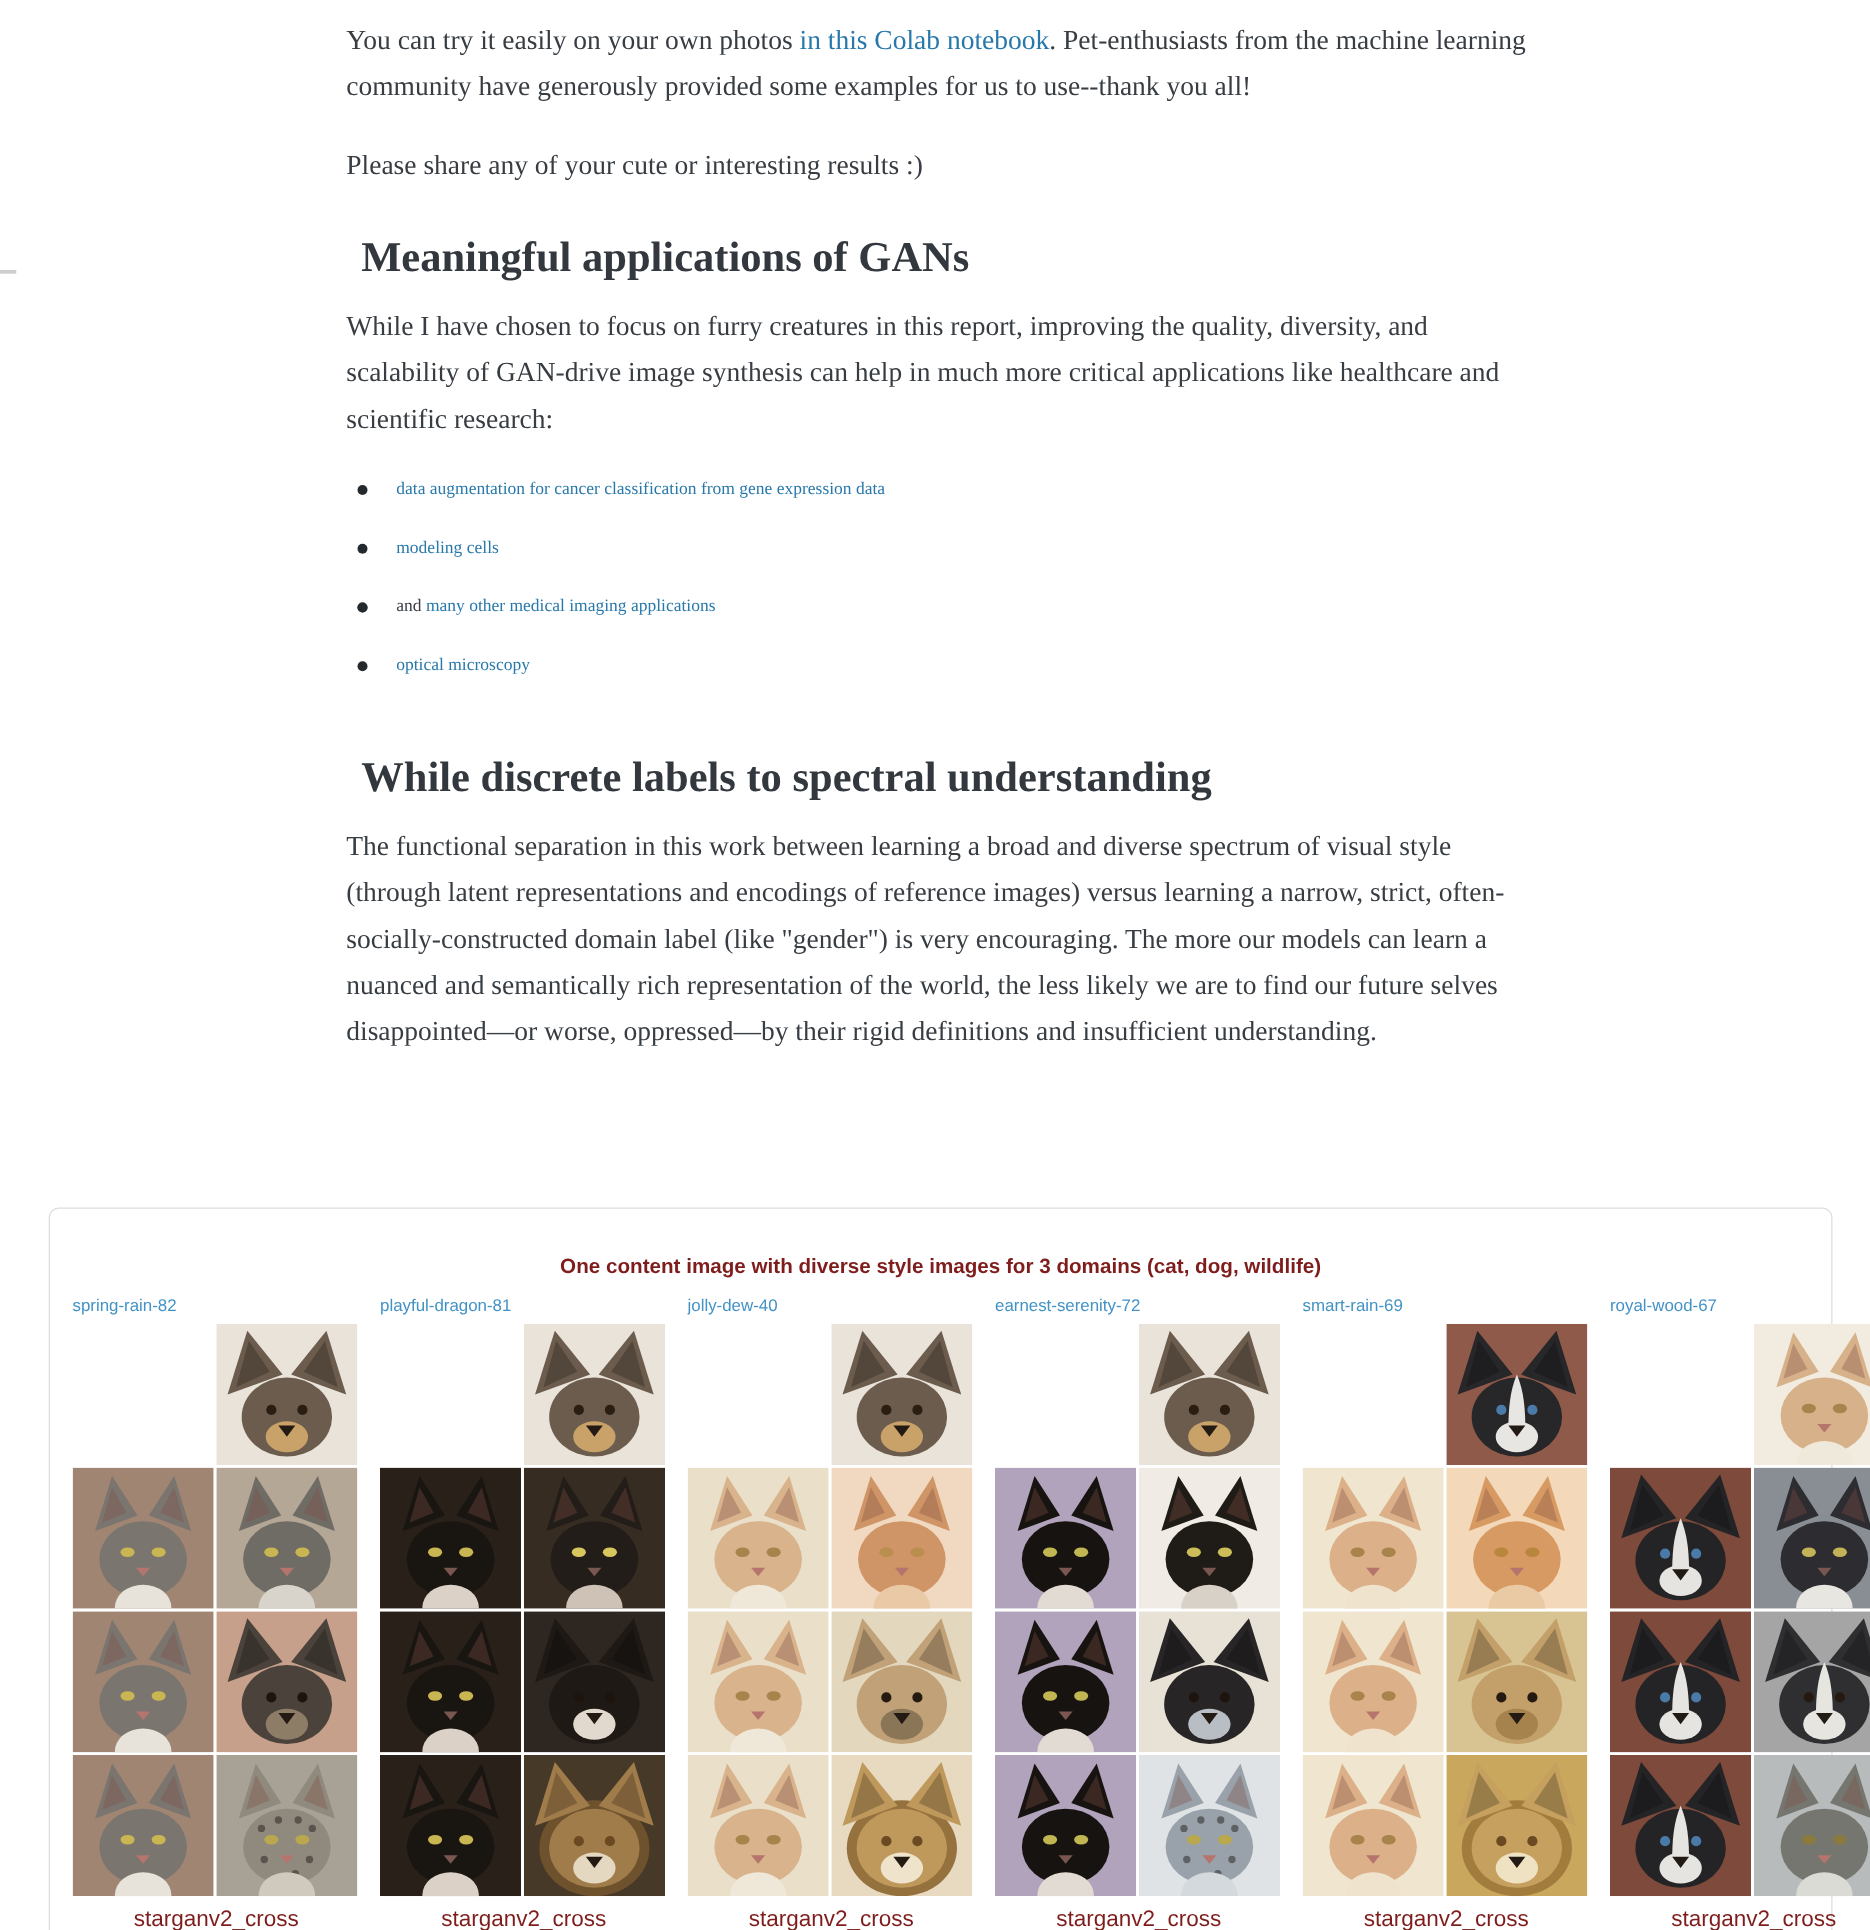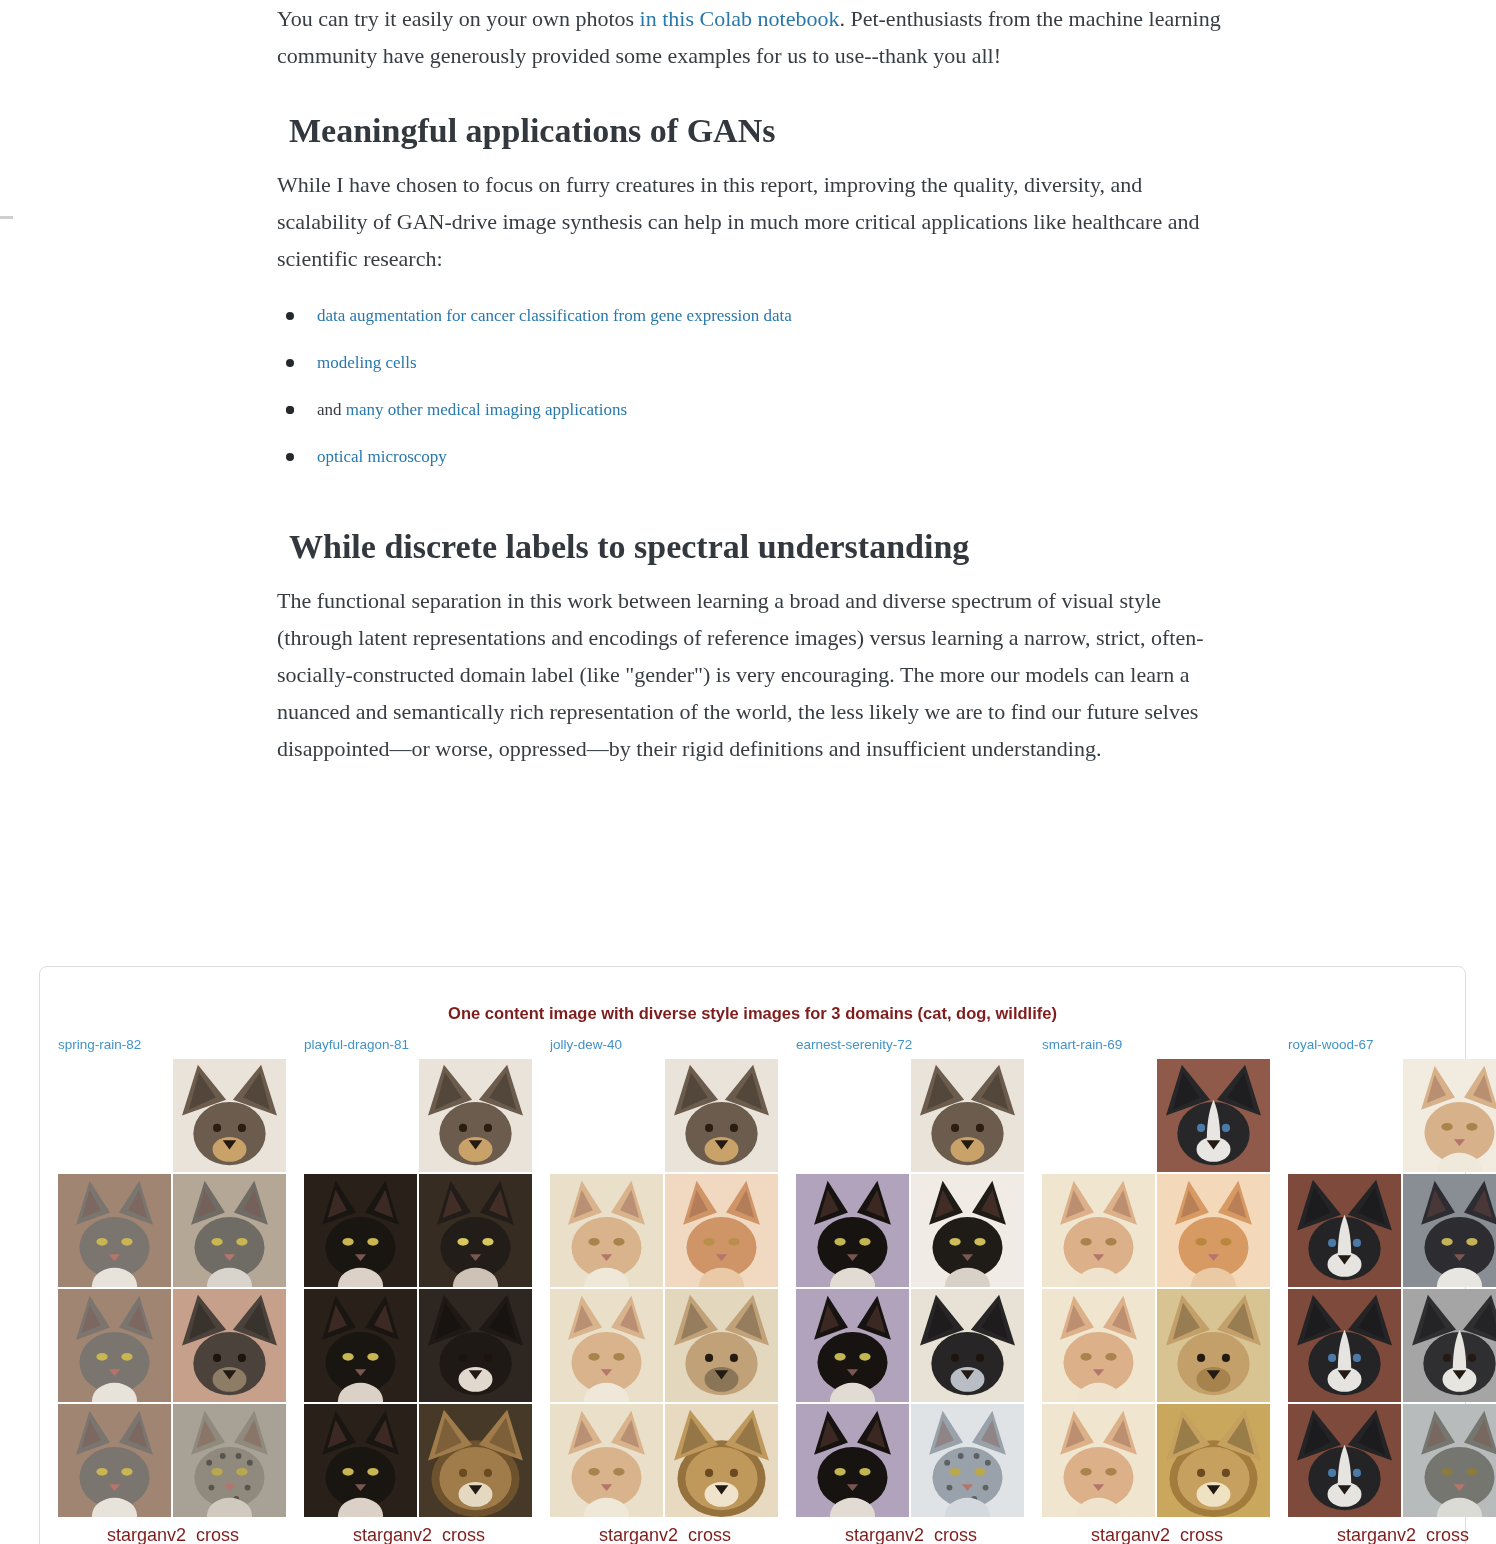--- a/index.html
+++ b/index.html
@@ -1,28 +1,28 @@
 <!DOCTYPE html>
 <html><head>
 <meta charset="utf-8">
 <style>
   html,body{margin:0;padding:0;background:#fff;}
   body{width:1496px;height:1544px;position:relative;overflow:hidden;
        font-family:"Liberation Serif","DejaVu Serif",serif;color:#373d42;}
   .content{position:absolute;left:277px;top:0;width:948px;}
   .content p{margin:0;font-size:22px;line-height:37px;color:#373d42;}
-  .p1{}
+  .p1{padding-top:13px;}
   .p2{margin-top:26px !important;}
   a.body-link{color:#2878ab;text-decoration:none;cursor:pointer;}
   h2.sec{margin:12px;font-size:34px;line-height:46px;font-weight:600;color:#32383d;}
   .h-first{margin-top:34px !important;}
   .h-second{margin-top:52px !important;}
   .after-h{margin-top:12px !important;}
   ul.blist{list-style:none;margin:24px 0 0 0;padding:0;}
-  ul.blist li{position:relative;padding-left:40px;font-size:17px;line-height:30px;margin-bottom:17px;color:#373d42;}
+  ul.blist li{position:relative;padding-left:40px;font-size:14px;line-height:30px;margin-bottom:17px;color:#373d42;}
   ul.blist li .dot{position:absolute;left:9px;top:11px;width:8px;height:8px;border-radius:50%;background:#24292e;}
   .left-dash{position:absolute;left:0;top:216px;width:13px;height:3px;background:#cfcfcf;}
   
   .panel{position:absolute;left:39px;top:966px;width:1427px;height:640px;background:#fff;
          border:1px solid #dddddd;border-radius:8px;box-sizing:border-box;
          font-family:"Liberation Sans","DejaVu Sans",sans-serif;}
   .panel-title{margin-top:37px;text-align:center;font-size:16.5px;font-weight:700;color:#7f1d1d;}
   .runs{display:flex;gap:16px;padding:14px 0 0 18px;}
   .run-col{width:230px;flex:0 0 230px;}
   .run-name{font-size:13.5px;color:#4292c6;height:17px;margin-bottom:5px;cursor:pointer;
@@ -33,20 +33,21 @@
   .tile svg{display:block;width:113px;height:113px;}
   .run-caption{margin-top:8px;text-align:center;font-size:18px;color:#7f1d1d;}
 </style>
 </head>
 <body>
 
 <div class="left-dash"></div>
 
 <div class="content">
   <p class="p1"><span>You can try it easily on your own photos </span><a class="body-link">in this Colab notebook</a><span>. Pet-enthusiasts from the machine learning community have generously provided some examples for us to use--thank you all!</span></p>
+  <p class="p2">Please share any of your cute or interesting results :)</p>
 
   <h2 class="sec h-first">Meaningful applications of GANs</h2>
   <p class="after-h">While I have chosen to focus on furry creatures in this report, improving the quality, diversity, and scalability of GAN-drive image synthesis can help in much more critical applications like healthcare and scientific research:</p>
 
   <ul class="blist">
     <li><span class="dot"></span><span></span><a class="body-link">data augmentation for cancer classification from gene expression data</a></li>
     <li><span class="dot"></span><span></span><a class="body-link">modeling cells</a></li>
     <li><span class="dot"></span><span></span></li>
     <li><span class="dot"></span><span>and </span><a class="body-link">many other medical imaging applications</a></li>
     <li><span class="dot"></span><span></span><a class="body-link">optical microscopy</a></li>

